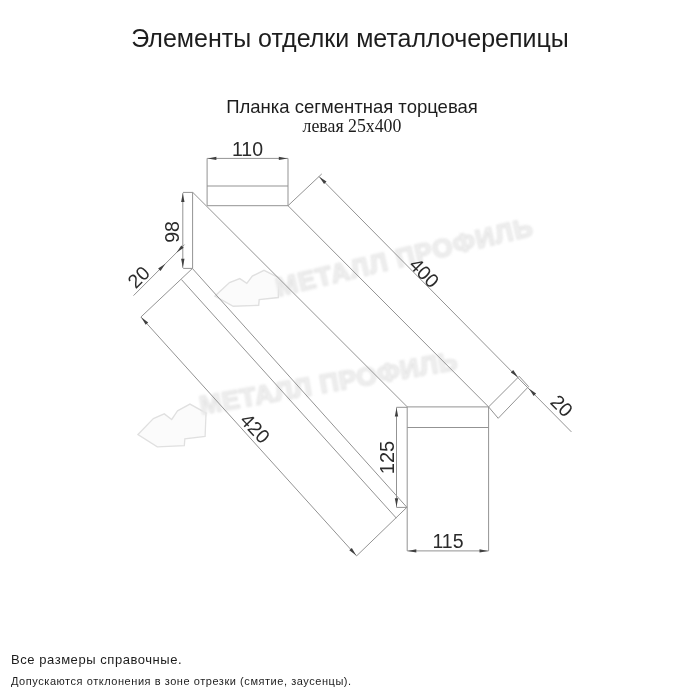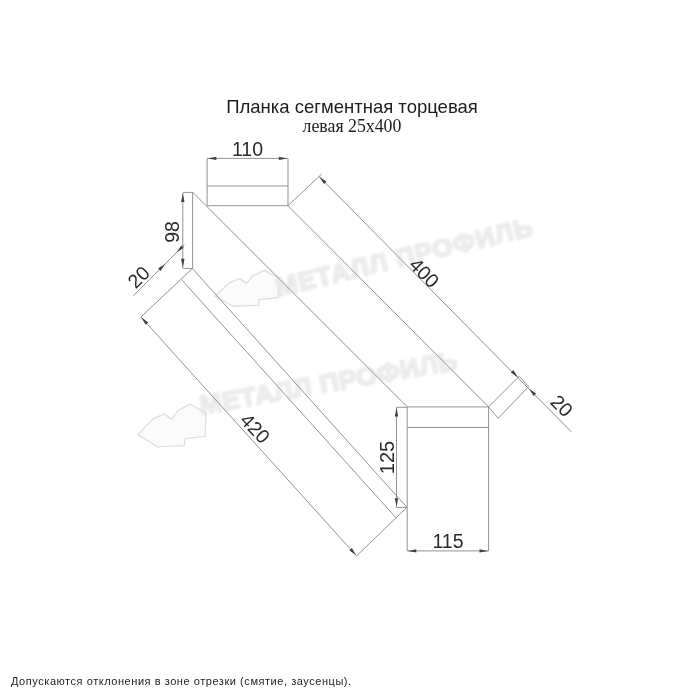--- a/index.html
+++ b/index.html
@@ -4,23 +4,25 @@
 <style>
   html,body{margin:0;padding:0;background:#ffffff;}
   #page{position:relative;width:700px;height:700px;background:#ffffff;overflow:hidden;
         font-family:"Liberation Sans", sans-serif;}
   .t{position:absolute;white-space:nowrap;color:#1d1d1d;}
 </style>
 </head>
 <body>
 <div id="page">
 
+  <div class="t" style="left:0;top:24px;width:700px;text-align:center;font-size:25px;">Элементы отделки металлочерепицы</div>
 
   <div class="t" style="left:2px;top:96.5px;width:700px;text-align:center;font-size:18.5px;line-height:19.5px;">Планка сегментная торцевая<br><span style="font-size:17.8px;font-family:Liberation Serif, serif;">левая 25х400</span></div>
 
+  <div class="t" style="left:11px;top:652.2px;font-size:13px;letter-spacing:0.55px;">Все размеры справочные.</div>
 
   <div class="t" style="left:11px;top:675px;font-size:11px;letter-spacing:0.55px;">Допускаются отклонения в зоне отрезки (смятие, заусенцы).</div>
 
   <svg width="700" height="700" viewBox="0 0 700 700" style="position:absolute;left:0;top:0;">
     <defs>
       <path id="arw" d="M0,0 L-8.6,1.7 L-8.6,-1.7 Z"></path>
       <path id="mplogo" d="M215,296 L229.5,282.5 L239.8,278.6 L246.8,283.3 L252.3,276.1 L264,270.3 L279.2,277.9 L278.3,297.5 L259.2,299.6 L258.7,305.3 L233.2,306.3 Z"></path>
     </defs>
 
     <g filter="blur(0.5px)">

